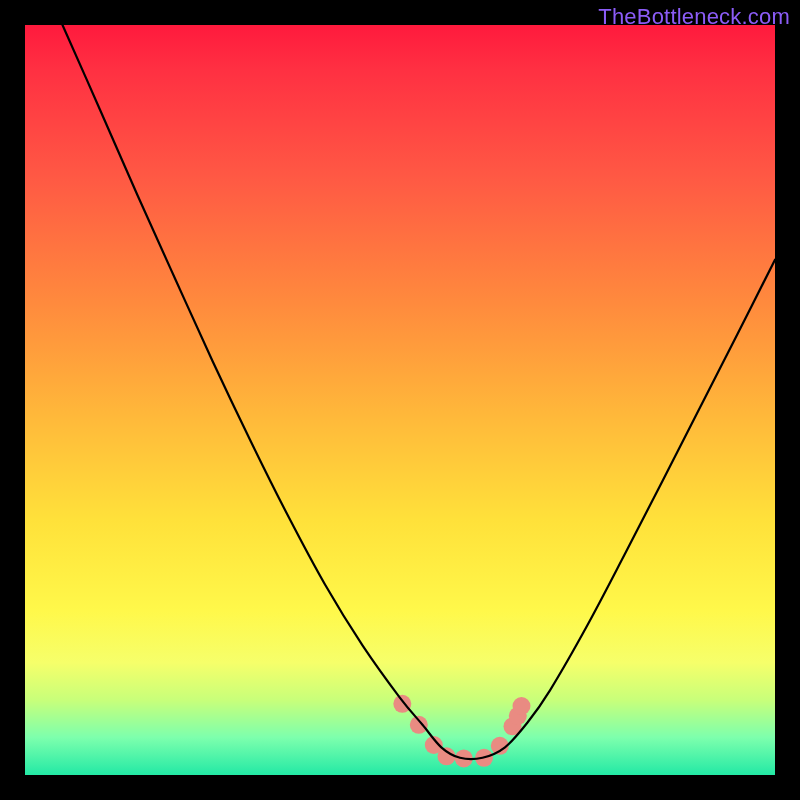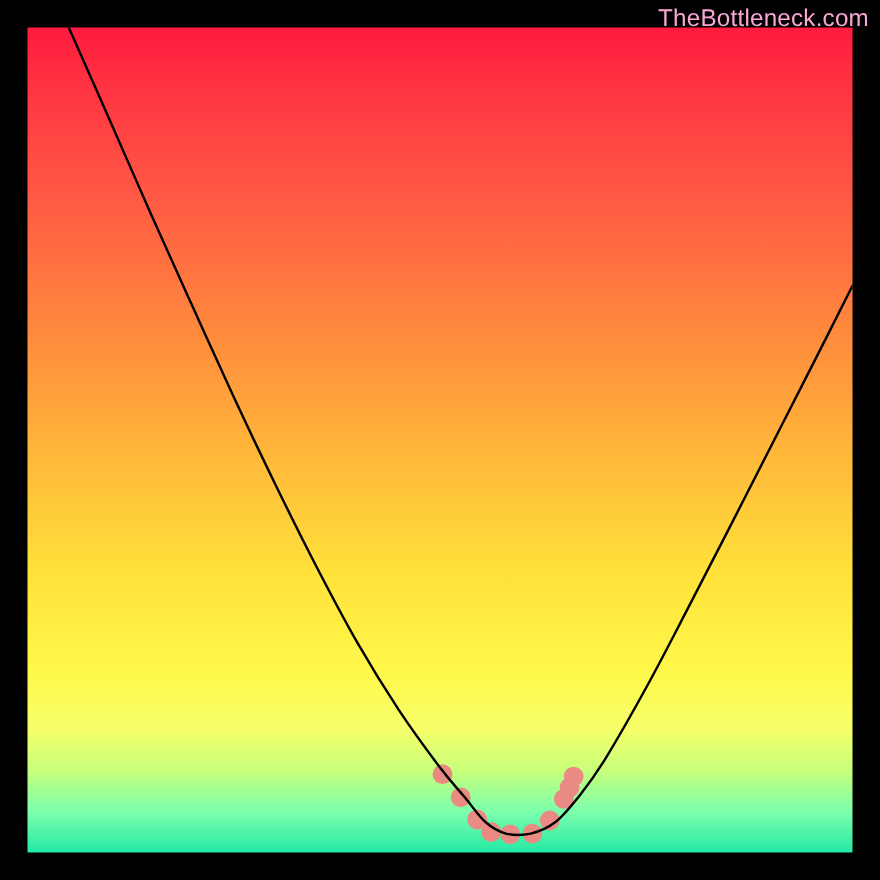--- a/index.html
+++ b/index.html
@@ -38,21 +38,21 @@
       #f6ff6a 85%,
       #c8ff7a 90%,
       #7dffad 95%,
       #23e9a5 100%
     );
   }
   .watermark {
     position: absolute;
     top: 4px;
     right: 10px;
-    color: #f9a8d4;
+    color: #8b5cf6;
     font-size: 22px;
     font-weight: 500;
     letter-spacing: 0.2px;
     user-select: none;
   }
   svg.curve {
     position: absolute;
     left: 0;
     top: 0;
     width: 750px;

